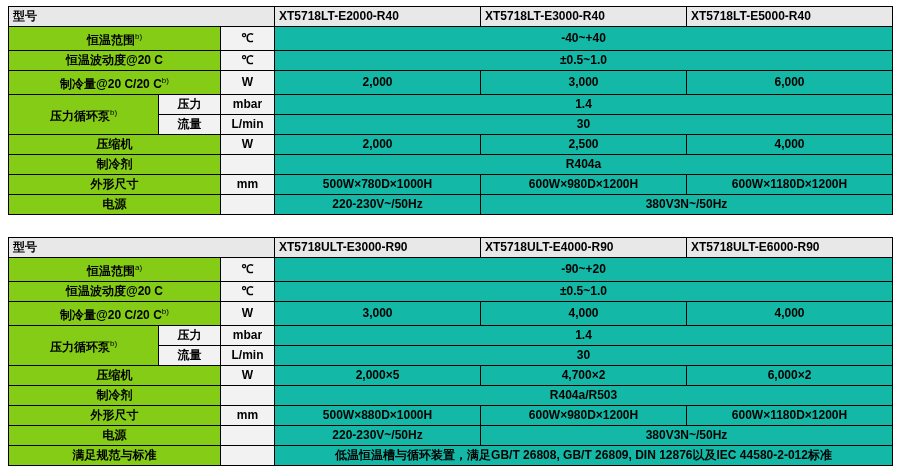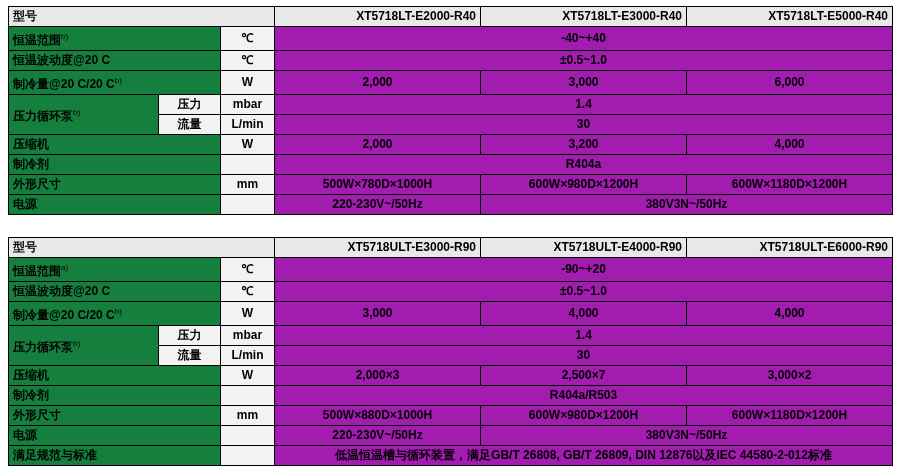--- a/index.html
+++ b/index.html
@@ -40,41 +40,41 @@
   }
   
   .c-label { width: 150px; }
   .c-sub   { width: 62px; }
   .c-unit  { width: 54px; }
   .c-v     { width: 206px; }
 
   .hdr td {
     background: #e8e8e8;
     font-weight: bold;
-    text-align: right;
+    text-align: left;
     height: 22px;
     line-height: 22px;
   }
   .hdr td.c-label {
     text-align: left;
   }
   .lbl {
-    text-align: left;
-    font-weight: bold;
-    background: #15803d;
+    text-align: center;
+    font-weight: bold;
+    background: #84cc16;
   }
   .unit {
     text-align: center;
     font-weight: bold;
     background: #f2f2f2;
   }
   .val {
     text-align: center;
     font-weight: bold;
-    background: #a21caf;
+    background: #14b8a6;
   }
   sup.note {
     font-size: 8px;
     vertical-align: super;
     font-weight: normal;
   }
   .gap {
     height: 22px;
   }
   .footnote {
@@ -136,21 +136,21 @@
       <tr>
         <td class="unit">流量</td>
         <td class="unit">L/min</td>
         <td class="val" colspan="3">30</td>
       </tr>
 
       <tr>
         <td class="lbl" colspan="2">压缩机</td>
         <td class="unit">W</td>
         <td class="val">2,000</td>
-        <td class="val">3,200</td>
+        <td class="val">2,500</td>
         <td class="val">4,000</td>
       </tr>
 
       <tr>
         <td class="lbl" colspan="2">制冷剂</td>
         <td class="unit"></td>
         <td class="val" colspan="3">R404a</td>
       </tr>
 
       <tr>
@@ -217,23 +217,23 @@
       </tr>
       <tr>
         <td class="unit">流量</td>
         <td class="unit">L/min</td>
         <td class="val" colspan="3">30</td>
       </tr>
 
       <tr>
         <td class="lbl" colspan="2">压缩机</td>
         <td class="unit">W</td>
-        <td class="val">2,000×3</td>
-        <td class="val">2,500×7</td>
-        <td class="val">3,000×2</td>
+        <td class="val">2,000×5</td>
+        <td class="val">4,700×2</td>
+        <td class="val">6,000×2</td>
       </tr>
 
       <tr>
         <td class="lbl" colspan="2">制冷剂</td>
         <td class="unit"></td>
         <td class="val" colspan="3">R404a/R503</td>
       </tr>
 
       <tr>
         <td class="lbl" colspan="2">外形尺寸</td>

